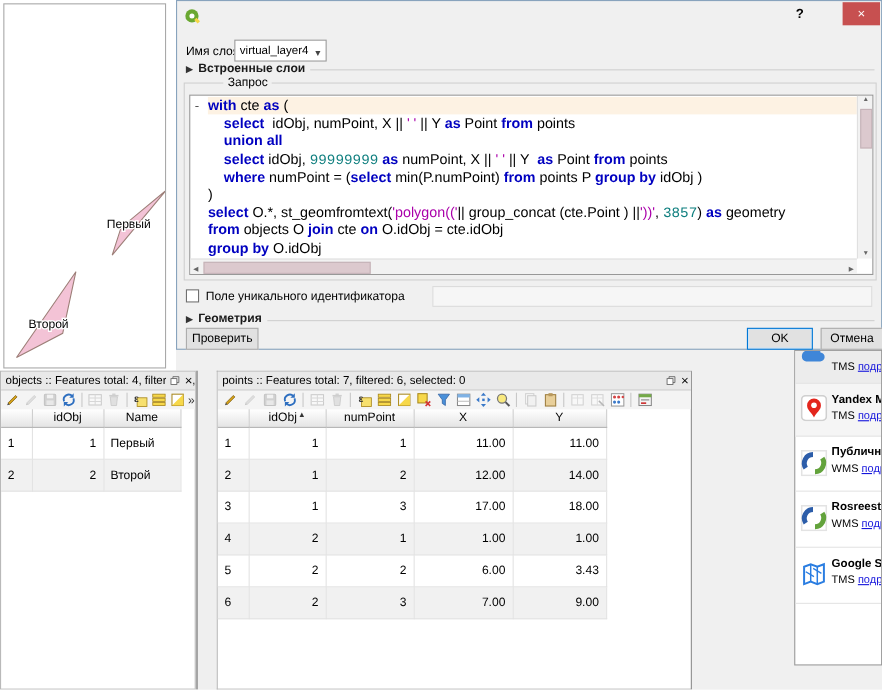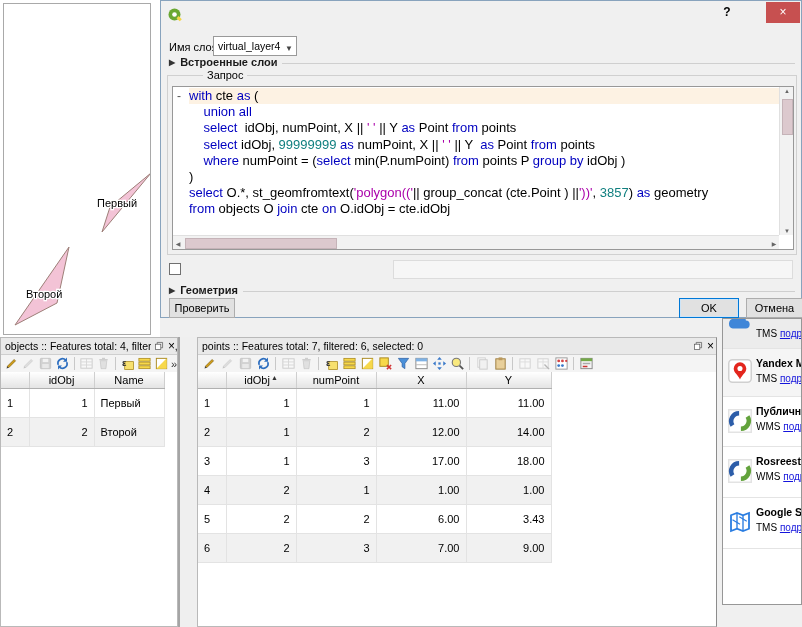--- a/index.html
+++ b/index.html
@@ -24,39 +24,39 @@
   .sect-head .tri{font-size:8px;color:#333;}
   .sect-head .hr{flex:1;border-top:1px solid #cfcfcf;margin-top:2px;}
   #sect-embedded{left:8px;top:55px;width:626px;}
   #sect-geometry{left:8px;top:283px;width:626px;}
   #query-box{left:6px;top:74px;width:630px;height:180px;border:1px solid #d0d0d0;}
   #query-label{left:12px;top:68px;background:#f0f0f0;padding:0 4px;margin-left:30px;}
   #sql-editor{left:11px;top:85px;width:622px;height:164px;background:#fff;border:1px solid #989898;overflow:hidden;}
   #sql-lines{position:absolute;left:0;top:1px;right:14px;bottom:14px;padding-left:16px;overflow:hidden;}
   .sql-line{white-space:pre;font-size:13px;line-height:16.2px;height:16.2px;position:relative;}
   .fold{position:absolute;left:-12px;top:0;color:#555;font-size:12px;}
-  .tk-kw{color:var(--kw);font-weight:normal;text-align:center;}
-  .tk-n{color:var(--num);}
+  .tk-kw{color:var(--kw);font-weight:bold;text-align:center;}
+  .tk-n{color:var(--num);font-family:Liberation Mono, monospace;}
   .tk-s{color:var(--str);}
   .vscroll{right:0;top:0;width:14px;bottom:14px;background:#f2f2f2;border-left:1px solid #e0e0e0;}
   .hscroll{left:0;bottom:0;right:14px;height:14px;background:#f2f2f2;border-top:1px solid #e0e0e0;}
   .sb-arrow{position:absolute;font-size:6px;color:#666;width:14px;text-align:center;}
   .sb-thumb{position:absolute;background:#dcc9ce;border:1px solid #c5b3b8;}
   #uid-check{left:8px;top:262px;width:12px;height:12px;border:1px solid #707070;background:#fff;}
   #uid-label{left:26px;top:263px;}
   #uid-input{left:232px;top:259px;width:400px;height:19px;background:#f6f6f6;border:1px solid #dcdcdc;}
   .btn{height:20px;background:#e1e1e1;border:1px solid #adadad;text-align:center;line-height:18px;font-size:11px;cursor:pointer;}
   #btn-check{left:8px;top:297px;width:66px;}
   #btn-ok{left:518px;top:297px;width:60px;border:1px solid var(--accent);box-shadow:inset 0 0 0 1px #cde4f7;}
   #btn-cancel{left:585px;top:297px;width:57px;}
 
   
   .panel{background:#fff;border:1px solid #b9b9b9;}
   #objects-panel{left:0;top:337px;width:178px;height:290px;}
-  #points-panel{left:197px;top:337px;width:520px;height:290px;border-right:1px solid #8c8c8c;}
+  #points-panel{left:197px;top:337px;width:432px;height:290px;border-right:1px solid #8c8c8c;}
   #splitter{left:178px;top:337px;width:19px;height:290px;background:#efefef;border-left:2px solid #a5a5a5;}
   .ptitle{position:relative;height:16px;background:#e9e9e9;border-bottom:1px solid #cfcfcf;font-size:10.5px;line-height:16px;padding-left:4px;white-space:nowrap;overflow:hidden;}
   .ptitle .wbtns{position:absolute;right:2px;top:1px;display:flex;gap:4px;align-items:center;background:#e9e9e9;padding-left:3px;}
   .wclose{font-size:12px;line-height:14px;cursor:pointer;}
   .toolbar{height:17px;display:flex;align-items:center;padding-left:2px;background:#f4f4f4;}
   .tbtn{width:16px;height:16px;margin:0 1px;cursor:pointer;display:inline-flex;align-items:center;justify-content:center;}
   .tsep{width:1px;height:13px;background:#c8c8c8;margin:0 3px;}
   .dis{opacity:.38;filter:grayscale(1);}
   .chev{font-size:11px;color:#333;margin-left:1px;cursor:pointer;}
 
@@ -510,41 +510,43 @@
       <span>Встроенные слои</span>
       <span class="hr"></span>
     </div>
 
     <div id="query-box" class="abs"></div>
     <span id="query-label" class="abs">Запрос</span>
 
     <div id="sql-editor" class="abs">
       <div id="sql-lines">
           <div class="sql-line" style="background: rgb(253, 242, 227);"><span class="fold">-</span><span class="tk-kw">with</span><span class="tk-d"> cte </span><span class="tk-kw">as</span><span class="tk-d"> (</span></div>
+          <div class="sql-line"><span class="tk-d">    </span><span class="tk-kw">select</span><span class="tk-d">  idObj, numPoint, X || </span><span class="tk-s">' '</span><span class="tk-d"> || Y </span><span class="tk-kw">as</span><span class="tk-d"> Point </span><span class="tk-kw">from</span><span class="tk-d"> points</span></div>
           <div class="sql-line"><span class="tk-d">    </span><span class="tk-kw">union all</span></div>
-          <div class="sql-line"><span class="tk-d">    </span><span class="tk-kw">select</span><span class="tk-d">  idObj, numPoint, X || </span><span class="tk-s">' '</span><span class="tk-d"> || Y </span><span class="tk-kw">as</span><span class="tk-d"> Point </span><span class="tk-kw">from</span><span class="tk-d"> points</span></div>
           <div class="sql-line"><span class="tk-d">    </span><span class="tk-kw">select</span><span class="tk-d"> idObj, </span><span class="tk-n">99999999</span><span class="tk-d"> </span><span class="tk-kw">as</span><span class="tk-d"> numPoint, X || </span><span class="tk-s">' '</span><span class="tk-d"> || Y  </span><span class="tk-kw">as</span><span class="tk-d"> Point </span><span class="tk-kw">from</span><span class="tk-d"> points</span></div>
           <div class="sql-line"><span class="tk-d">    </span><span class="tk-kw">where</span><span class="tk-d"> numPoint = (</span><span class="tk-kw">select</span><span class="tk-d"> min(P.numPoint) </span><span class="tk-kw">from</span><span class="tk-d"> points P </span><span class="tk-kw">group by</span><span class="tk-d"> idObj )</span></div>
           <div class="sql-line"><span class="tk-d">)</span></div>
           <div class="sql-line"><span class="tk-kw">select</span><span class="tk-d"> O.*, st_geomfromtext(</span><span class="tk-s">'polygon(('</span><span class="tk-d">|| group_concat (cte.Point ) ||</span><span class="tk-s">'))'</span><span class="tk-d">, </span><span class="tk-n">3857</span><span class="tk-d">) </span><span class="tk-kw">as</span><span class="tk-d"> geometry</span></div>
           <div class="sql-line"><span class="tk-kw">from</span><span class="tk-d"> objects O </span><span class="tk-kw">join</span><span class="tk-d"> cte </span><span class="tk-kw">on</span><span class="tk-d"> O.idObj = cte.idObj</span></div>
+          <div class="sql-line"><span class="tk-kw">group by</span><span class="tk-d"> O.idObj</span></div>
         </div>
       <div class="abs vscroll">
         <span class="sb-arrow" style="top:1px">▲</span>
         <div class="sb-thumb" style="top:12px;left:2px;width:9px;height:34px"></div>
         <span class="sb-arrow" style="bottom:1px">▼</span>
       </div>
       <div class="abs hscroll">
         <span class="sb-arrow" style="left:1px;top:4px;width:8px">◀</span>
         <div class="sb-thumb" style="left:12px;top:2px;width:150px;height:9px"></div>
         <span class="sb-arrow" style="right:1px;top:4px;width:8px">▶</span>
       </div>
     </div>
 
     <div id="uid-check" class="abs"></div>
+    <span id="uid-label" class="abs">Поле уникального идентификатора</span>
     <input id="uid-input" class="abs" value="" style="">
 
     <div id="sect-geometry" class="abs sect-head">
       <span class="tri">▶</span>
       <span>Геометрия</span>
       <span class="hr"></span>
     </div>
 
     <div id="btn-check" class="abs btn">Проверить</div>
     <div id="btn-ok" class="abs btn">OK</div>

